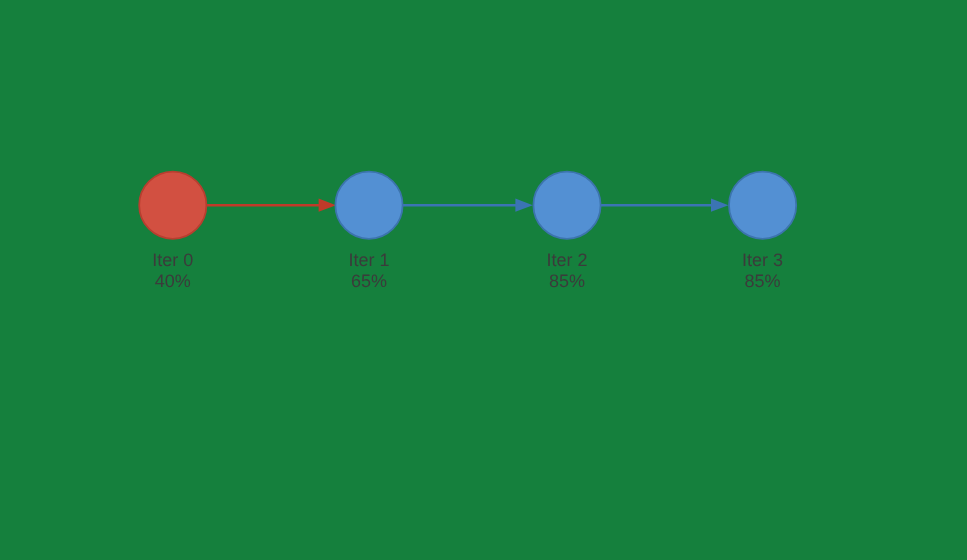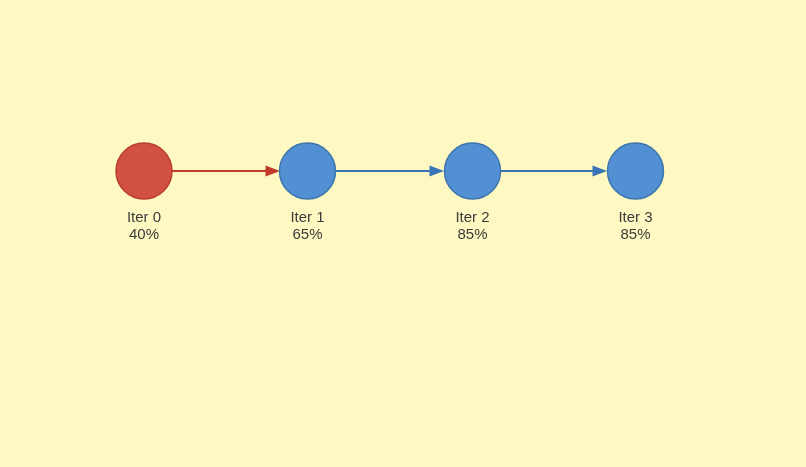--- a/index.html
+++ b/index.html
@@ -4,21 +4,21 @@
 <style>
   html, body {
     margin: 0;
     padding: 0;
     background: #ffffff;
   }
   .canvas-wrap {
     position: relative;
     width: 806px;
     height: 467px;
-    background: #fef9c3;
+    background: #15803d;
     overflow: hidden;
     font-family: "Liberation Sans", sans-serif;
   }
   svg.diagram {
     display: block;
     width: 806px;
     height: 467px;
   }
   .node-circle {
     stroke-width: 1.5px;

